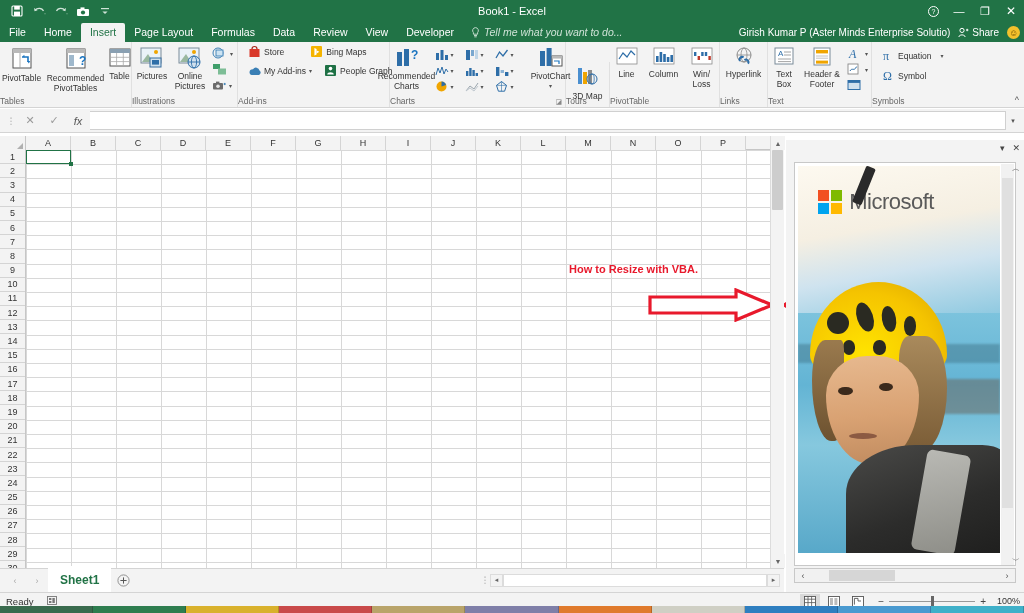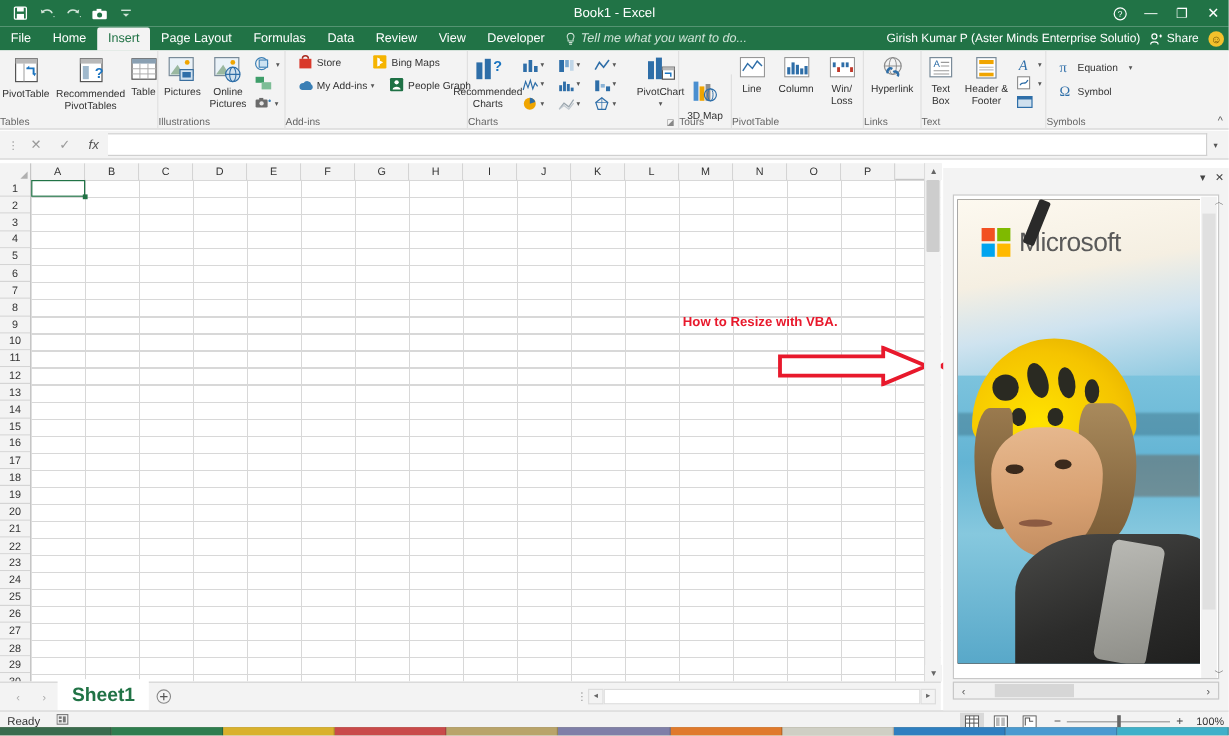--- a/index.html
+++ b/index.html
@@ -197,21 +197,21 @@
 
   
   .sheetbar {
     position: absolute; top: 568px; left: 0; width: 784px; height: 24px;
     background: #f3f3f3; border-top: 1px solid #d4d4d4;
     display: flex; align-items: center; padding-left: 4px;
   }
   .navbtn { width: 22px; text-align: center; font-size: 9px; color: #aaa; }
   .sheettab {
     height: 22px; padding: 14px 12px; display: flex; align-items: center;
-    font-size: 16px; font-weight: bold; color: #217346;
+    font-size: 12px; font-weight: bold; color: #217346;
     background: #ffffff; border-bottom: 2px solid #217346;
   }
   .addsheet {
     width: 24px; display: flex; align-items: center; justify-content: center;
     font-size: 12px; color: #666;
   }
   .hscroll-area {
     position: absolute; left: 480px; top: 572px; width: 300px; height: 16px;
     display: flex; align-items: center;
   }

